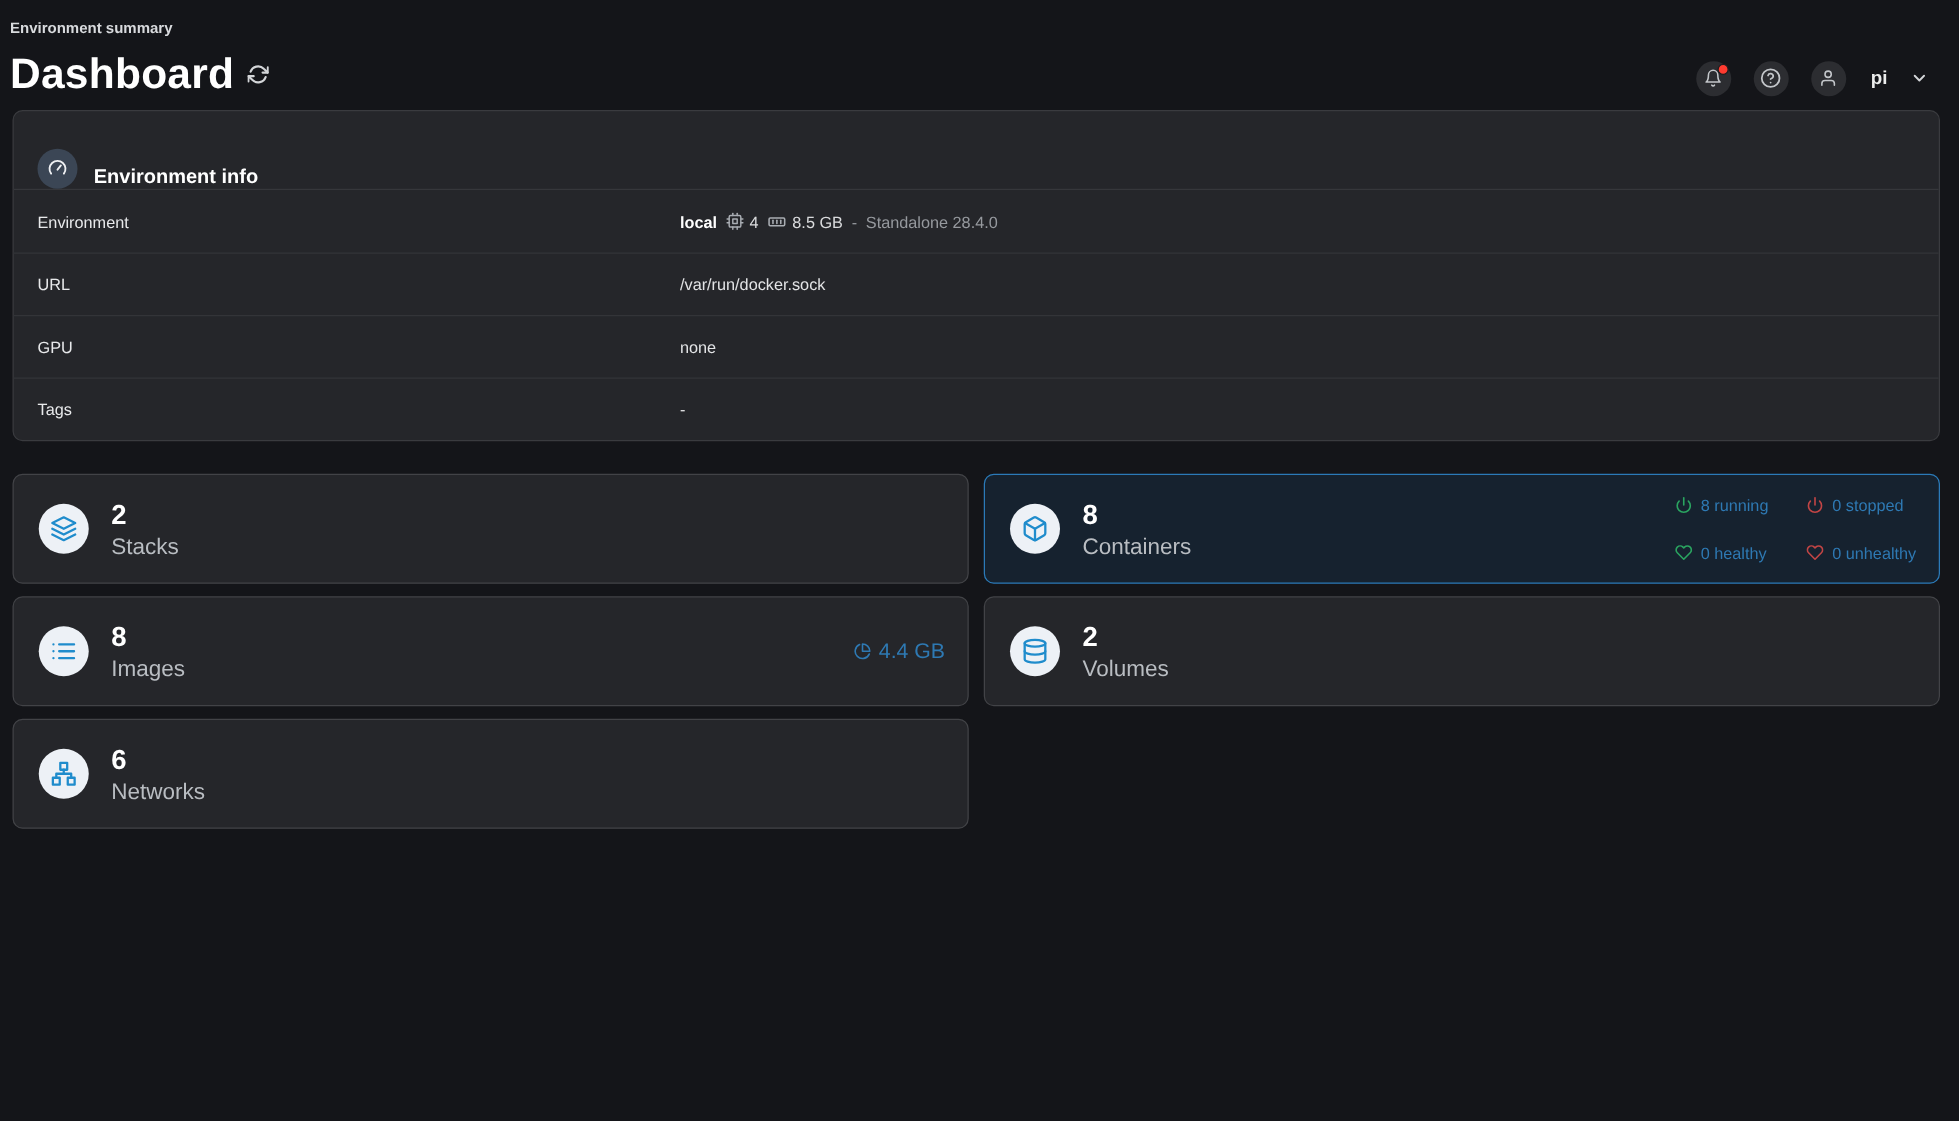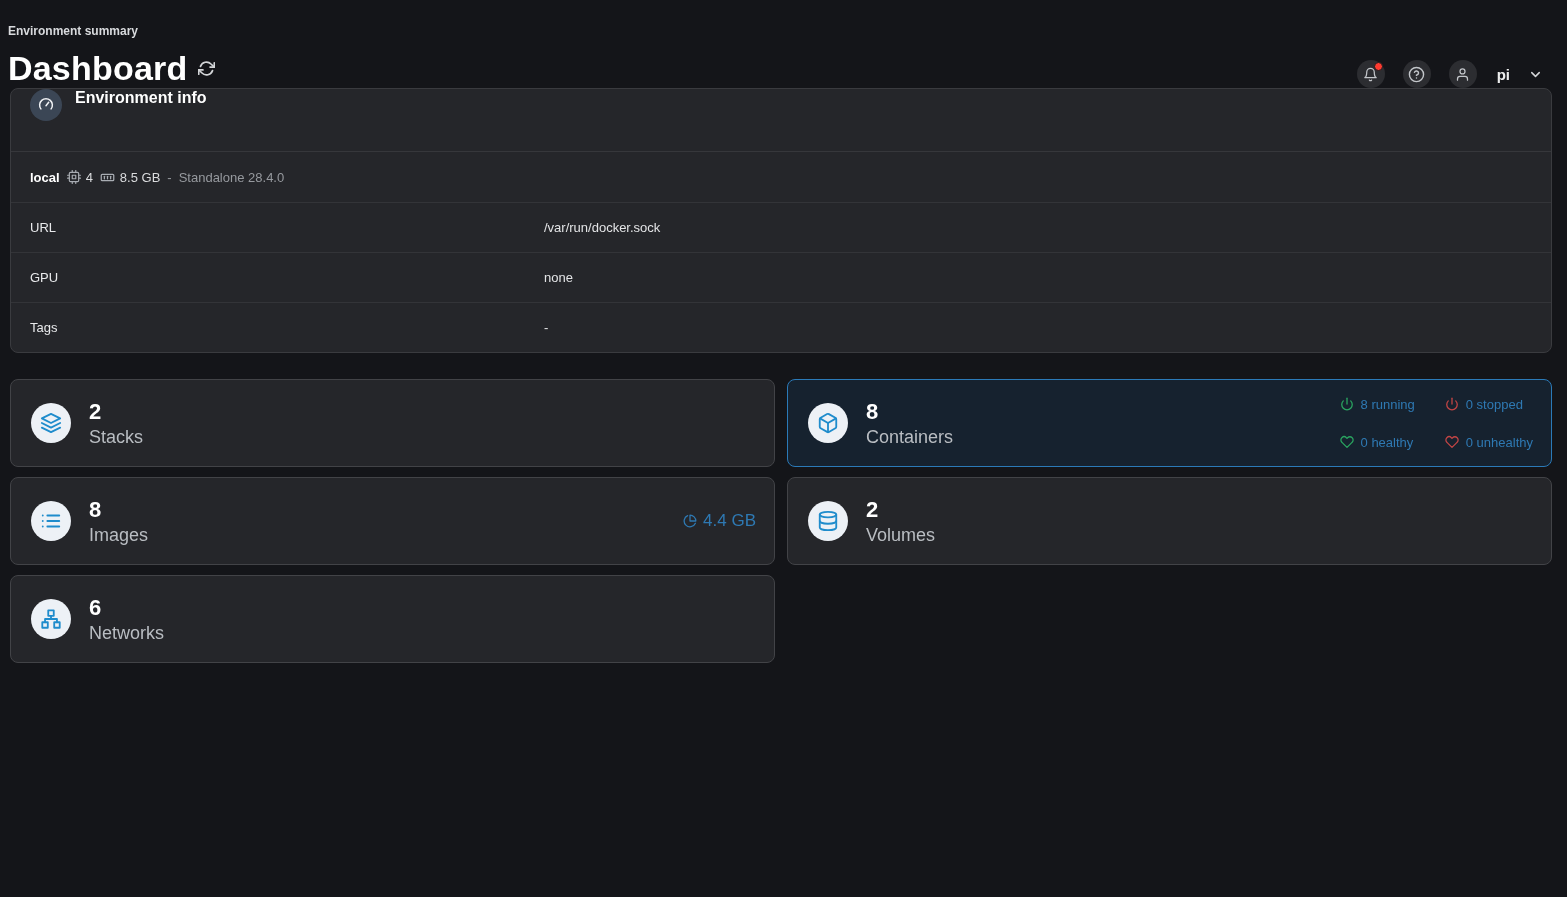--- a/index.html
+++ b/index.html
@@ -7,37 +7,37 @@
   body {
     width: 1567px; height: 897px;
     background: #141519;
     font-family: "Liberation Sans", sans-serif;
     color: #f1f2f3;
     overflow: hidden;
   }
   svg { display: block; }
 
   
-  .topbar { display: flex; justify-content: space-between; align-items: flex-end; padding: 6px 24px 0 8px; height: 88px; }
+  .topbar { display: flex; justify-content: space-between; align-items: center; padding: 6px 24px 0 8px; height: 88px; }
   .breadcrumb { font-size: 12px; font-weight: 700; color: #d8dadd; margin-bottom: 11px; }
   .title-row { display: flex; align-items: center; gap: 11px; }
   .title-row h1 { margin: 0; font-size: 34px; font-weight: 700; color: #ffffff; letter-spacing: .2px; }
   .refresh-btn { background: none; border: none; padding: 0; color: #d3d5d8; cursor: pointer; display: flex; }
 
   .topbar-right { display: flex; align-items: center; gap: 18px; margin-top: 31px; }
   .circle-btn { width: 28px; height: 28px; border-radius: 50%; background: #2c2d31; border: none; color: #c3c6ca;
     display: flex; align-items: center; justify-content: center; position: relative; cursor: pointer; padding: 0; }
   .notif-dot { position: absolute; top: 2px; right: 2px; width: 9px; height: 9px; border-radius: 50%;
     background: #ff3b30; border: 1px solid #1b1c1f; }
   .username { font-size: 15px; font-weight: 600; color: #eceded; margin-left: 2px; cursor: pointer; }
   .chevron { color: #d3d5d8; cursor: pointer; display: flex; }
 
   
   .panel { margin: 0 15px 26px 10px; background: #25262a; border: 1px solid #3a3b3f; border-radius: 8px; overflow: hidden; }
-  .panel-header { display: flex; align-items: flex-start; gap: 13px; height: 63px; padding: 0 19px; border-bottom: 1px solid #36373b; }
+  .panel-header { display: flex; align-items: flex-end; gap: 13px; height: 63px; padding: 0 19px; border-bottom: 1px solid #36373b; }
   .panel-icon { width: 32px; height: 32px; border-radius: 50%; background: #3b4655; color: #eef0f3;
     display: flex; align-items: center; justify-content: center; flex: none; }
   .panel-header h2 { margin: 0; font-size: 16px; font-weight: 700; color: #ffffff; }
 
   .trow { display: flex; align-items: center; height: 50px; padding: 0 19px; border-top: 1px solid #333438; }
   .trow:first-child { border-top: none; }
   .tlabel { width: 514px; flex: none; font-size: 13px; color: #e8e9eb; }
   .tvalue { font-size: 13px; color: #e3e4e6; display: flex; align-items: center; gap: 7px; }
   .env-name { font-weight: 700; color: #ffffff; }
   .spec { display: flex; align-items: center; gap: 5px; color: #dadbdd; }
@@ -119,20 +119,21 @@
     <span class="panel-icon">
       <svg width="18" height="18" viewBox="0 0 24 24" fill="none" stroke="currentColor" stroke-width="2" stroke-linecap="round" stroke-linejoin="round">
           <path d="M5.2 17.2a8.5 8.5 0 1 1 13.6 0"></path>
           <line x1="12" y1="13" x2="15.6" y2="8.4"></line>
         </svg>
     </span>
     <h2>Environment info</h2>
   </div>
   <div>
     <div class="trow">
+      <div class="tlabel">Environment</div>
       <div class="tvalue">
         <span class="env-name">local</span>
         <span class="spec">
           <span class="spec-icon">
             <svg width="14" height="14" viewBox="0 0 24 24" fill="none" stroke="currentColor" stroke-width="2" stroke-linecap="round" stroke-linejoin="round">
                 <rect x="4" y="4" width="16" height="16" rx="2"></rect>
                 <rect x="9" y="9" width="6" height="6"></rect>
                 <line x1="9" y1="1" x2="9" y2="4"></line>
                 <line x1="15" y1="1" x2="15" y2="4"></line>
                 <line x1="9" y1="20" x2="9" y2="23"></line>

